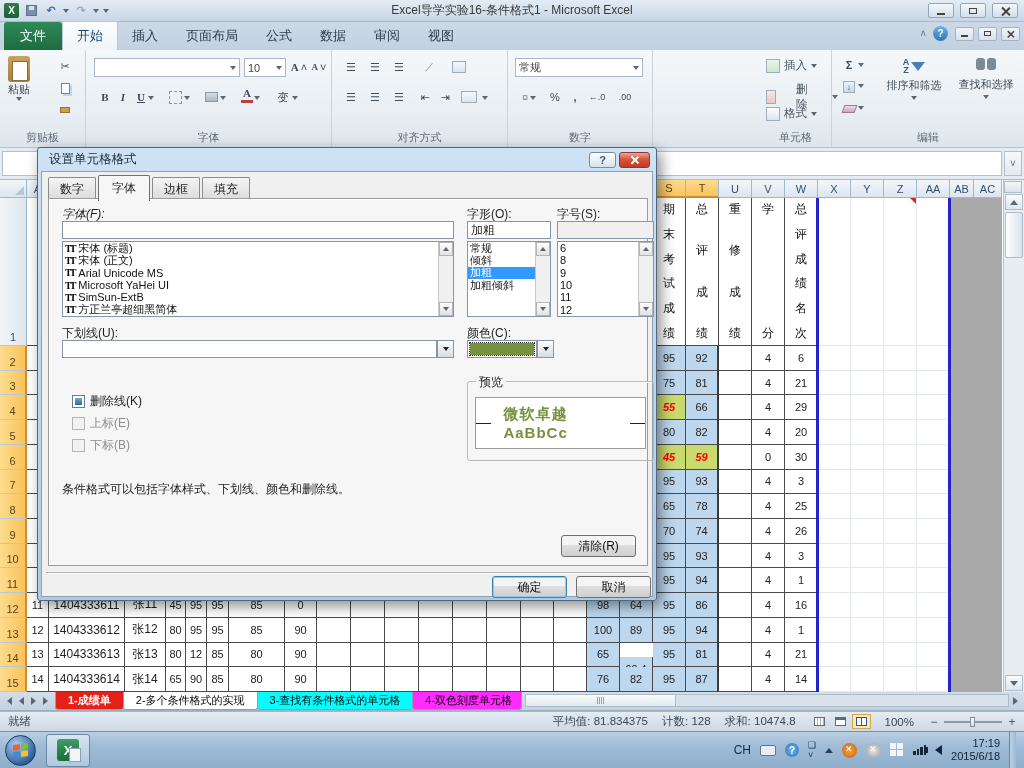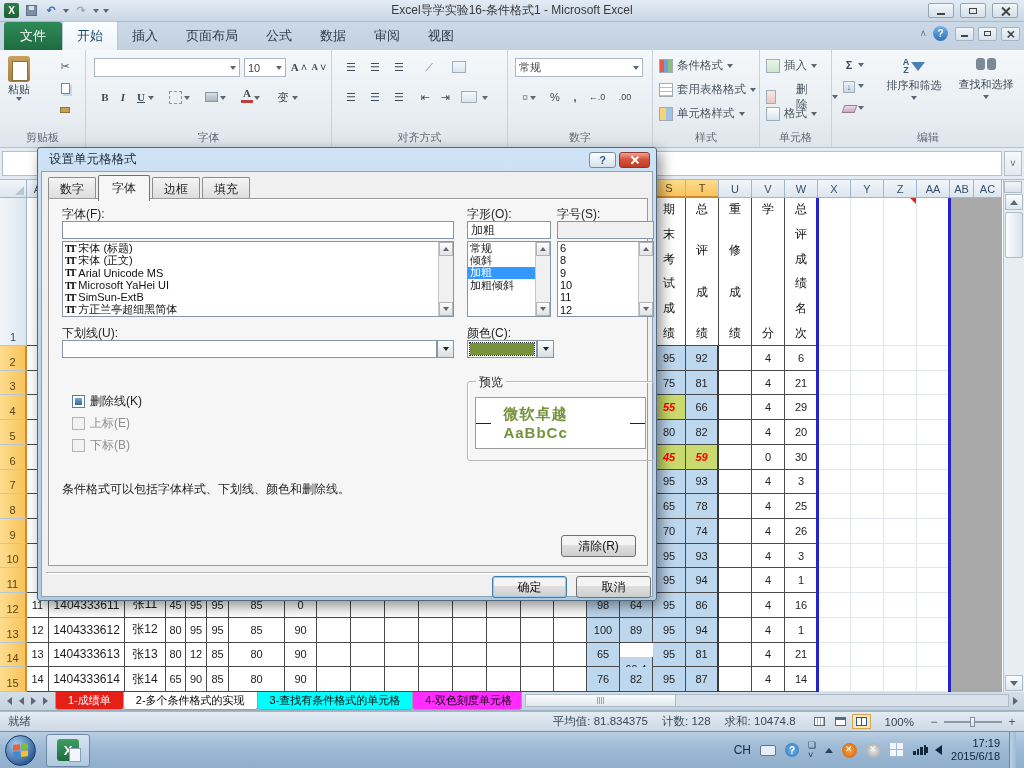--- a/index.html
+++ b/index.html
@@ -358,38 +358,20 @@
         </span>
       <span class="tbtn" style="left:80px;top:38px;font-size:9px;">
           <span>←.0</span>
         </span>
       <span class="tbtn" style="left:108px;top:38px;font-size:9px;">
           <span>.00</span>
         </span>
       <div class="rg-label">数字</div>
     </div>
 
-    <div class="rgroup" style="left:653px;width:107px;">
-      <div class="stk-item" style="left:6px;top:8px;">
-        <span class="sq cf"></span>
-          <span>条件格式</span>
-          <span class="dd"></span>
-      </div>
-      <div class="stk-item" style="left:6px;top:32px;">
-        <span class="sq tbl"></span>
-          <span>套用表格格式</span>
-          <span class="dd"></span>
-      </div>
-      <div class="stk-item" style="left:6px;top:56px;">
-        <span class="sq cs"></span>
-          <span>单元格样式</span>
-          <span class="dd"></span>
-      </div>
-      <div class="rg-label">样式</div>
-    </div>
 
     <div class="rgroup" style="left:760px;width:72px;">
       <div class="stk-item" style="left:6px;top:8px;">
         <span class="sq ins"></span>
           <span>插入</span>
           <span class="dd"></span>
       </div>
       <div class="stk-item" style="left:6px;top:32px;gap:20px;">
         <span class="sq del"></span>
           <span>删除</span>
@@ -975,21 +957,21 @@
           <span class="tri-lf"></span>
         </span>
       <span class="navb">
           <span class="tri-rt"></span>
         </span>
       <span class="navb">
           <span class="tri-rt"></span>
         </span>
     </div>
     <div id="sheettabs" style="display:flex;align-items:stretch;">
-        <div class="sheet-tab" style="background: rgb(229, 32, 23); color: rgb(255, 255, 255); font-weight: normal; max-width: 70px;">1-成绩单</div>
+        <div class="sheet-tab" style="background: rgb(229, 32, 23); color: rgb(255, 255, 255); font-weight: bold; max-width: 70px;">1-成绩单</div>
         <div class="sheet-tab" style="background: rgb(255, 255, 255); color: rgb(0, 0, 0); max-width: 150px;">2-多个条件格式的实现</div>
         <div class="sheet-tab" style="background: rgb(0, 255, 255); color: rgb(0, 0, 0); max-width: 176px;">3-查找有条件格式的单元格</div>
         <div class="sheet-tab" style="background: rgb(255, 43, 255); color: rgb(0, 0, 0); max-width: 110px;">4-双色刻度单元格</div>
       </div>
     <div class="hscroll">
       <div class="hs-thumb">
           <i></i>
           <i></i>
           <i></i>
           <i></i>
@@ -1080,21 +1062,21 @@
       </span>
     </div>
     <div class="dlg-body">
       <div class="dtabs">
         <span class="dtab">数字</span>
         <span class="dtab active">字体</span>
         <span class="dtab">边框</span>
         <span class="dtab">填充</span>
       </div>
       <div class="dpage">
-        <span class="dlabel" style="left:13px;top:7px;">字体(F):</span>
+        <span class="dlabel" style="left:13px;top:7px;font-style:italic;">字体(F):</span>
         <div class="dinput" style="left:13px;top:22px;width:392px;">
             <span></span>
           </div>
         <div class="dlist" id="fontlist" style="left:13px;top:42px;width:392px;height:76px;">
             <div class="litem">
               <span class="ttic">TT</span>
               <span>宋体 (标题)</span>
             </div>
             <div class="litem">
               <span class="ttic">TT</span>

